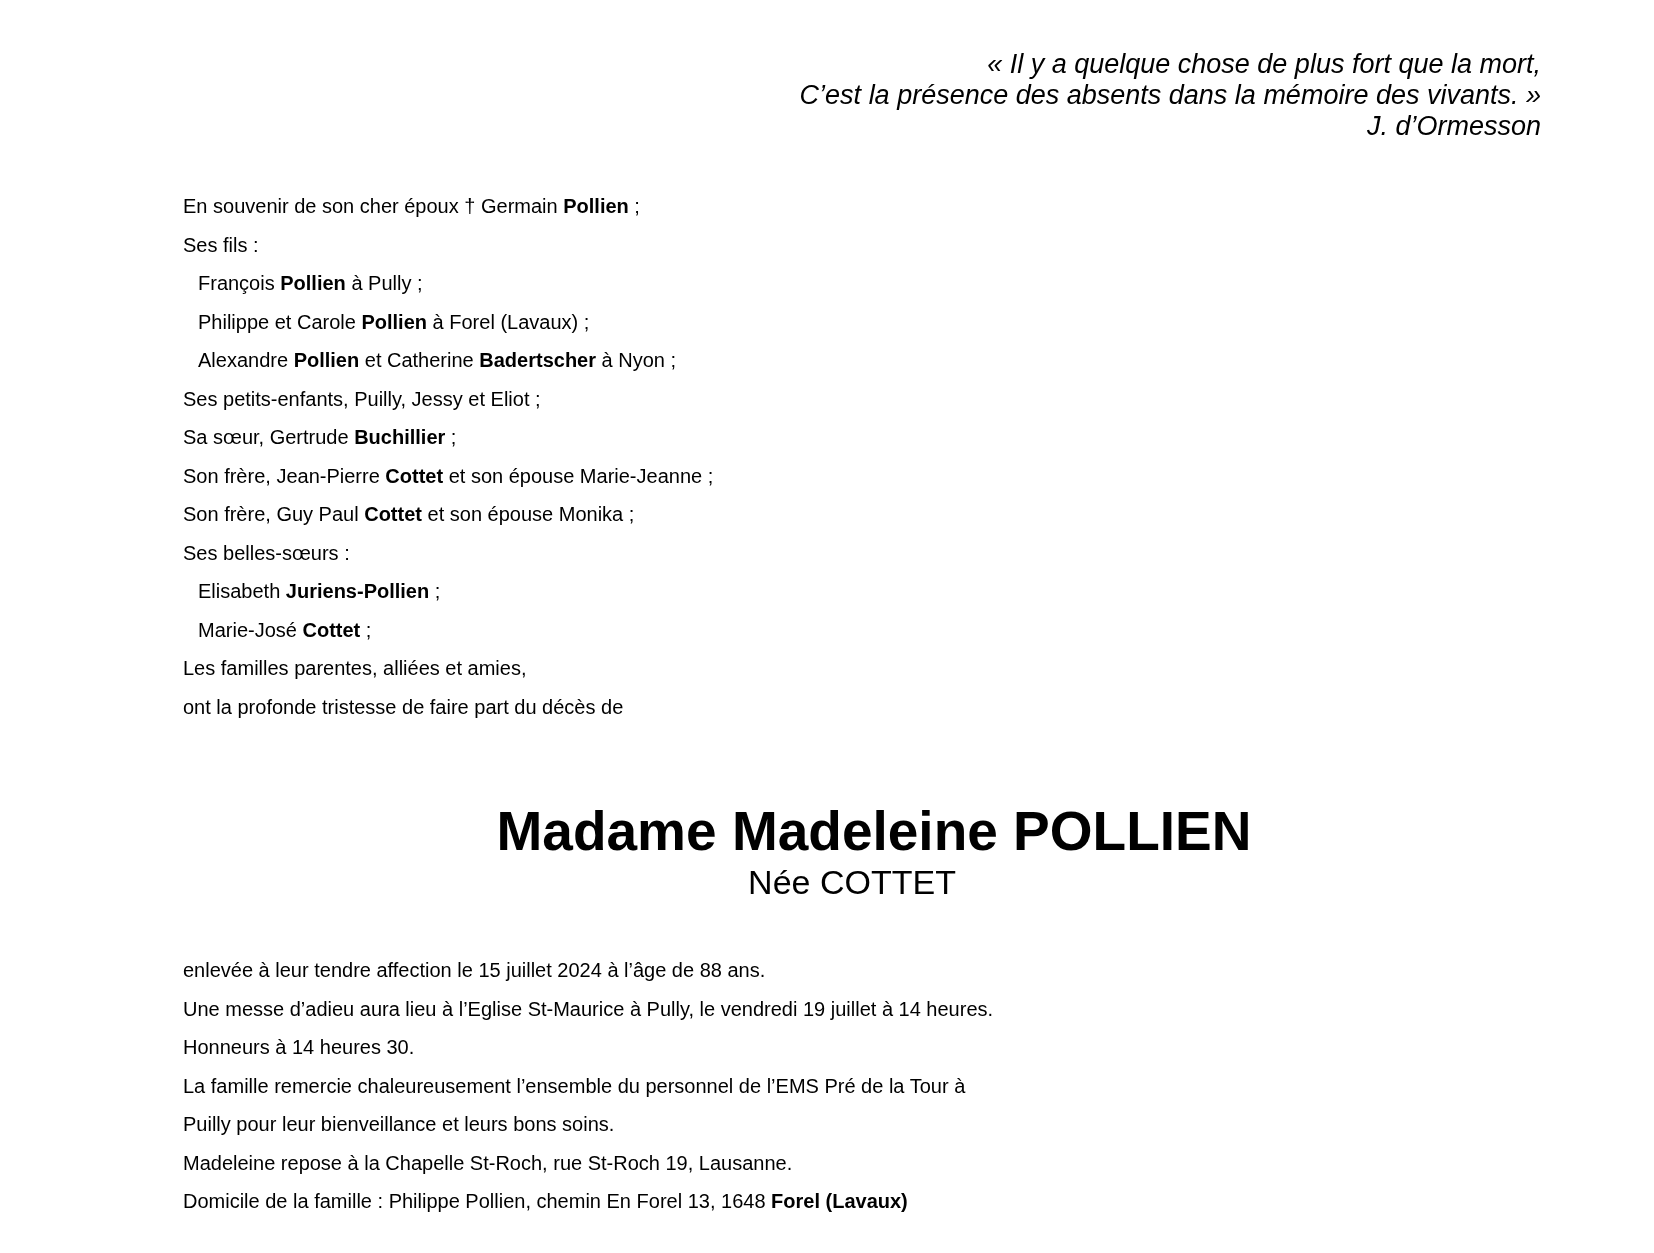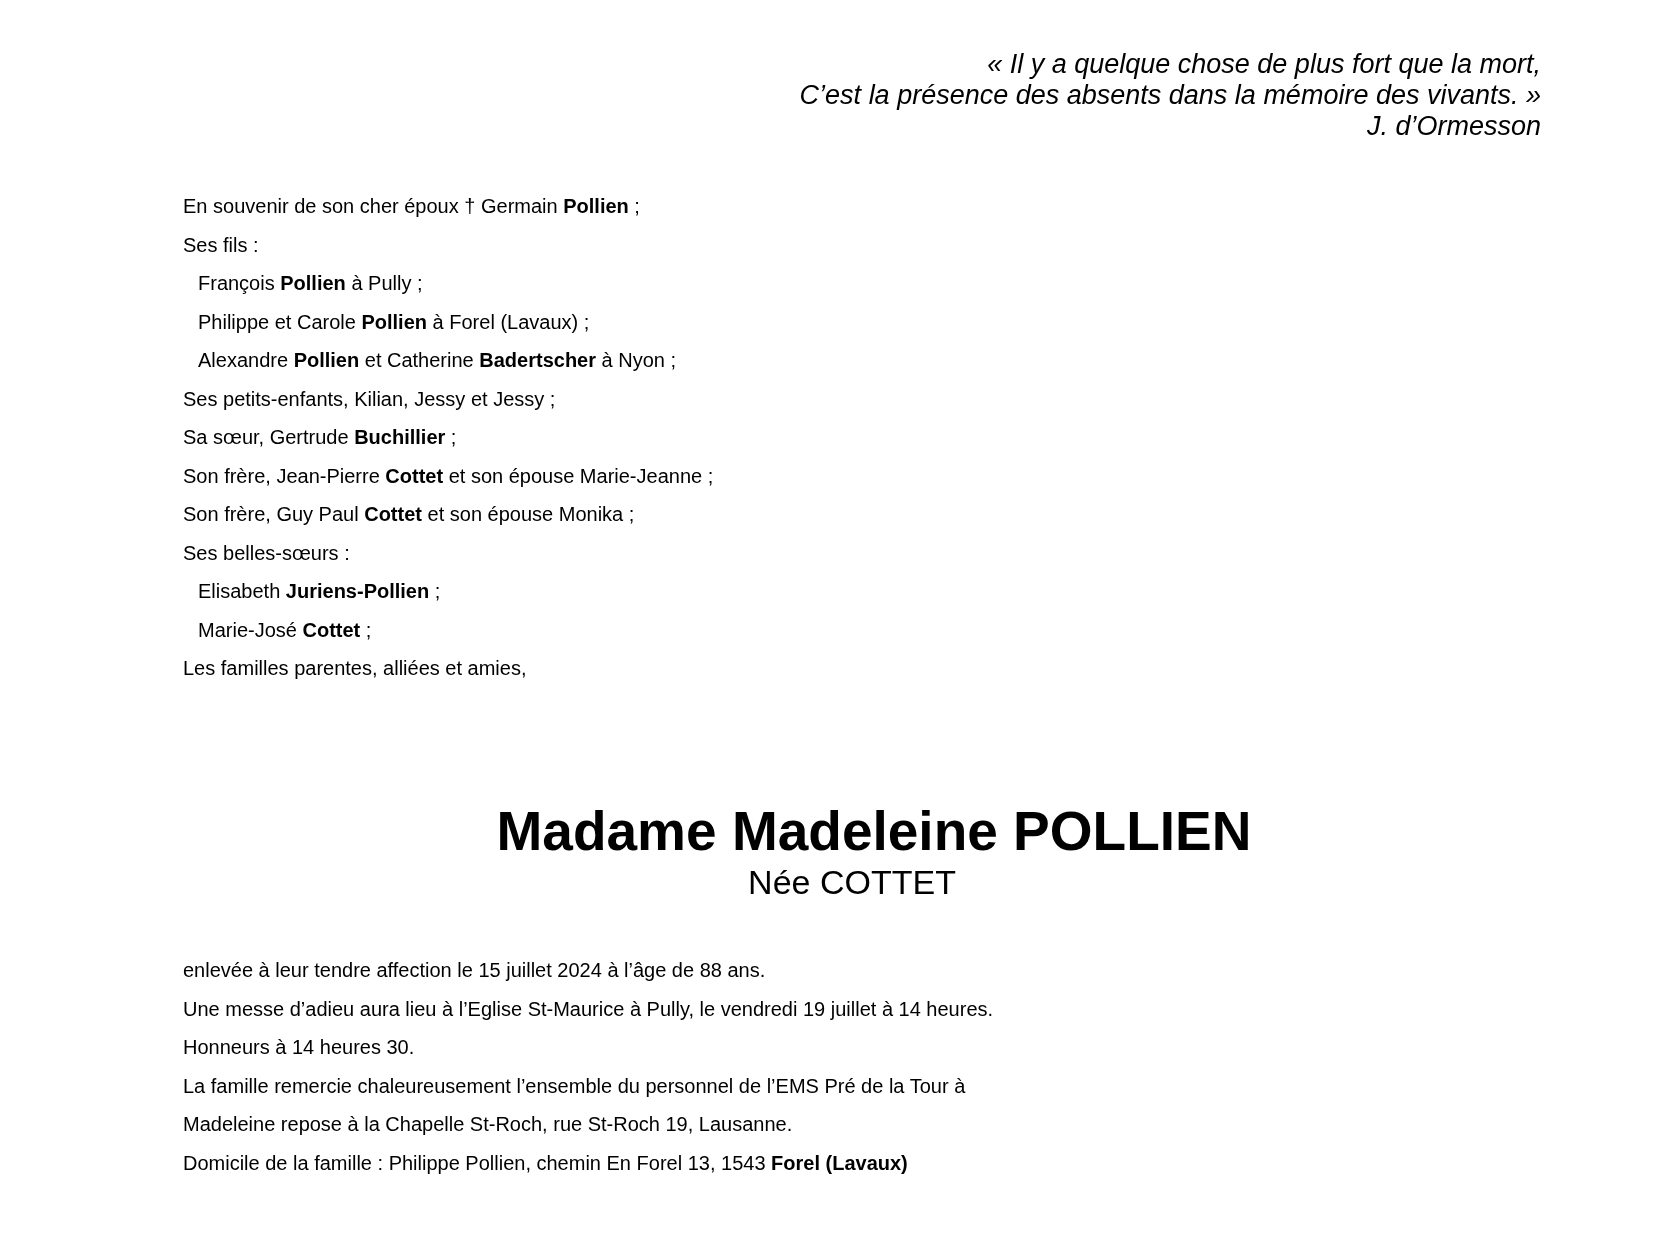--- a/index.html
+++ b/index.html
@@ -70,37 +70,39 @@
     <div>C’est la présence des absents dans la mémoire des vivants. »</div>
     <div>J. d’Ormesson</div>
   </div>
 
   <div class="body-block body1">
     <p class="line"><span>En souvenir de son cher époux † Germain </span><span class="b">Pollien</span><span> ;</span></p>
     <p class="line"><span>Ses fils :</span></p>
     <p class="line indent"><span>François </span><span class="b">Pollien</span><span> à Pully ;</span></p>
     <p class="line indent"><span>Philippe et Carole </span><span class="b">Pollien</span><span> à Forel (Lavaux) ;</span></p>
     <p class="line indent"><span>Alexandre </span><span class="b">Pollien</span><span> et Catherine </span><span class="b">Badertscher</span><span> à Nyon ;</span></p>
-    <p class="line"><span>Ses petits-enfants, Kilian, Jessy et Jessy ;</span></p>
+    <p class="line"><span>Ses petits-enfants, Puilly, Jessy et Eliot ;</span></p>
     <p class="line"><span>Sa sœur, Gertrude </span><span class="b">Buchillier</span><span> ;</span></p>
     <p class="line"><span>Son frère, Jean-Pierre </span><span class="b">Cottet</span><span> et son épouse Marie-Jeanne ;</span></p>
     <p class="line"><span>Son frère, Guy Paul </span><span class="b">Cottet</span><span> et son épouse Monika ;</span></p>
     <p class="line"><span>Ses belles-sœurs :</span></p>
     <p class="line indent"><span>Elisabeth </span><span class="b">Juriens-Pollien</span><span> ;</span></p>
     <p class="line indent"><span>Marie-José </span><span class="b">Cottet</span><span> ;</span></p>
     <p class="line"><span>Les familles parentes, alliées et amies,</span></p>
+    <p class="line"><span>ont la profonde tristesse de faire part du décès de</span></p>
   </div>
 
   <div class="title-block">
     <h1 class="main-title">Madame Madeleine POLLIEN</h1>
     <div class="subtitle">Née COTTET</div>
   </div>
 
   <div class="body-block body2">
     <p class="line"><span>enlevée à leur tendre affection le 15 juillet 2024 à l’âge de 88 ans.</span></p>
     <p class="line"><span>Une messe d’adieu aura lieu à l’Eglise St-Maurice à Pully, le vendredi 19 juillet à 14 heures.</span></p>
     <p class="line"><span>Honneurs à 14 heures 30.</span></p>
     <p class="line"><span>La famille remercie chaleureusement l’ensemble du personnel de l’EMS Pré de la Tour à</span></p>
+    <p class="line"><span>Puilly pour leur bienveillance et leurs bons soins.</span></p>
     <p class="line"><span>Madeleine repose à la Chapelle St-Roch, rue St-Roch 19, Lausanne.</span></p>
-    <p class="line"><span>Domicile de la famille : Philippe Pollien, chemin En Forel 13, 1543 </span><span class="b">Forel (Lavaux)</span></p>
+    <p class="line"><span>Domicile de la famille : Philippe Pollien, chemin En Forel 13, 1648 </span><span class="b">Forel (Lavaux)</span></p>
   </div>
 
 </div>
 
 </body></html>

